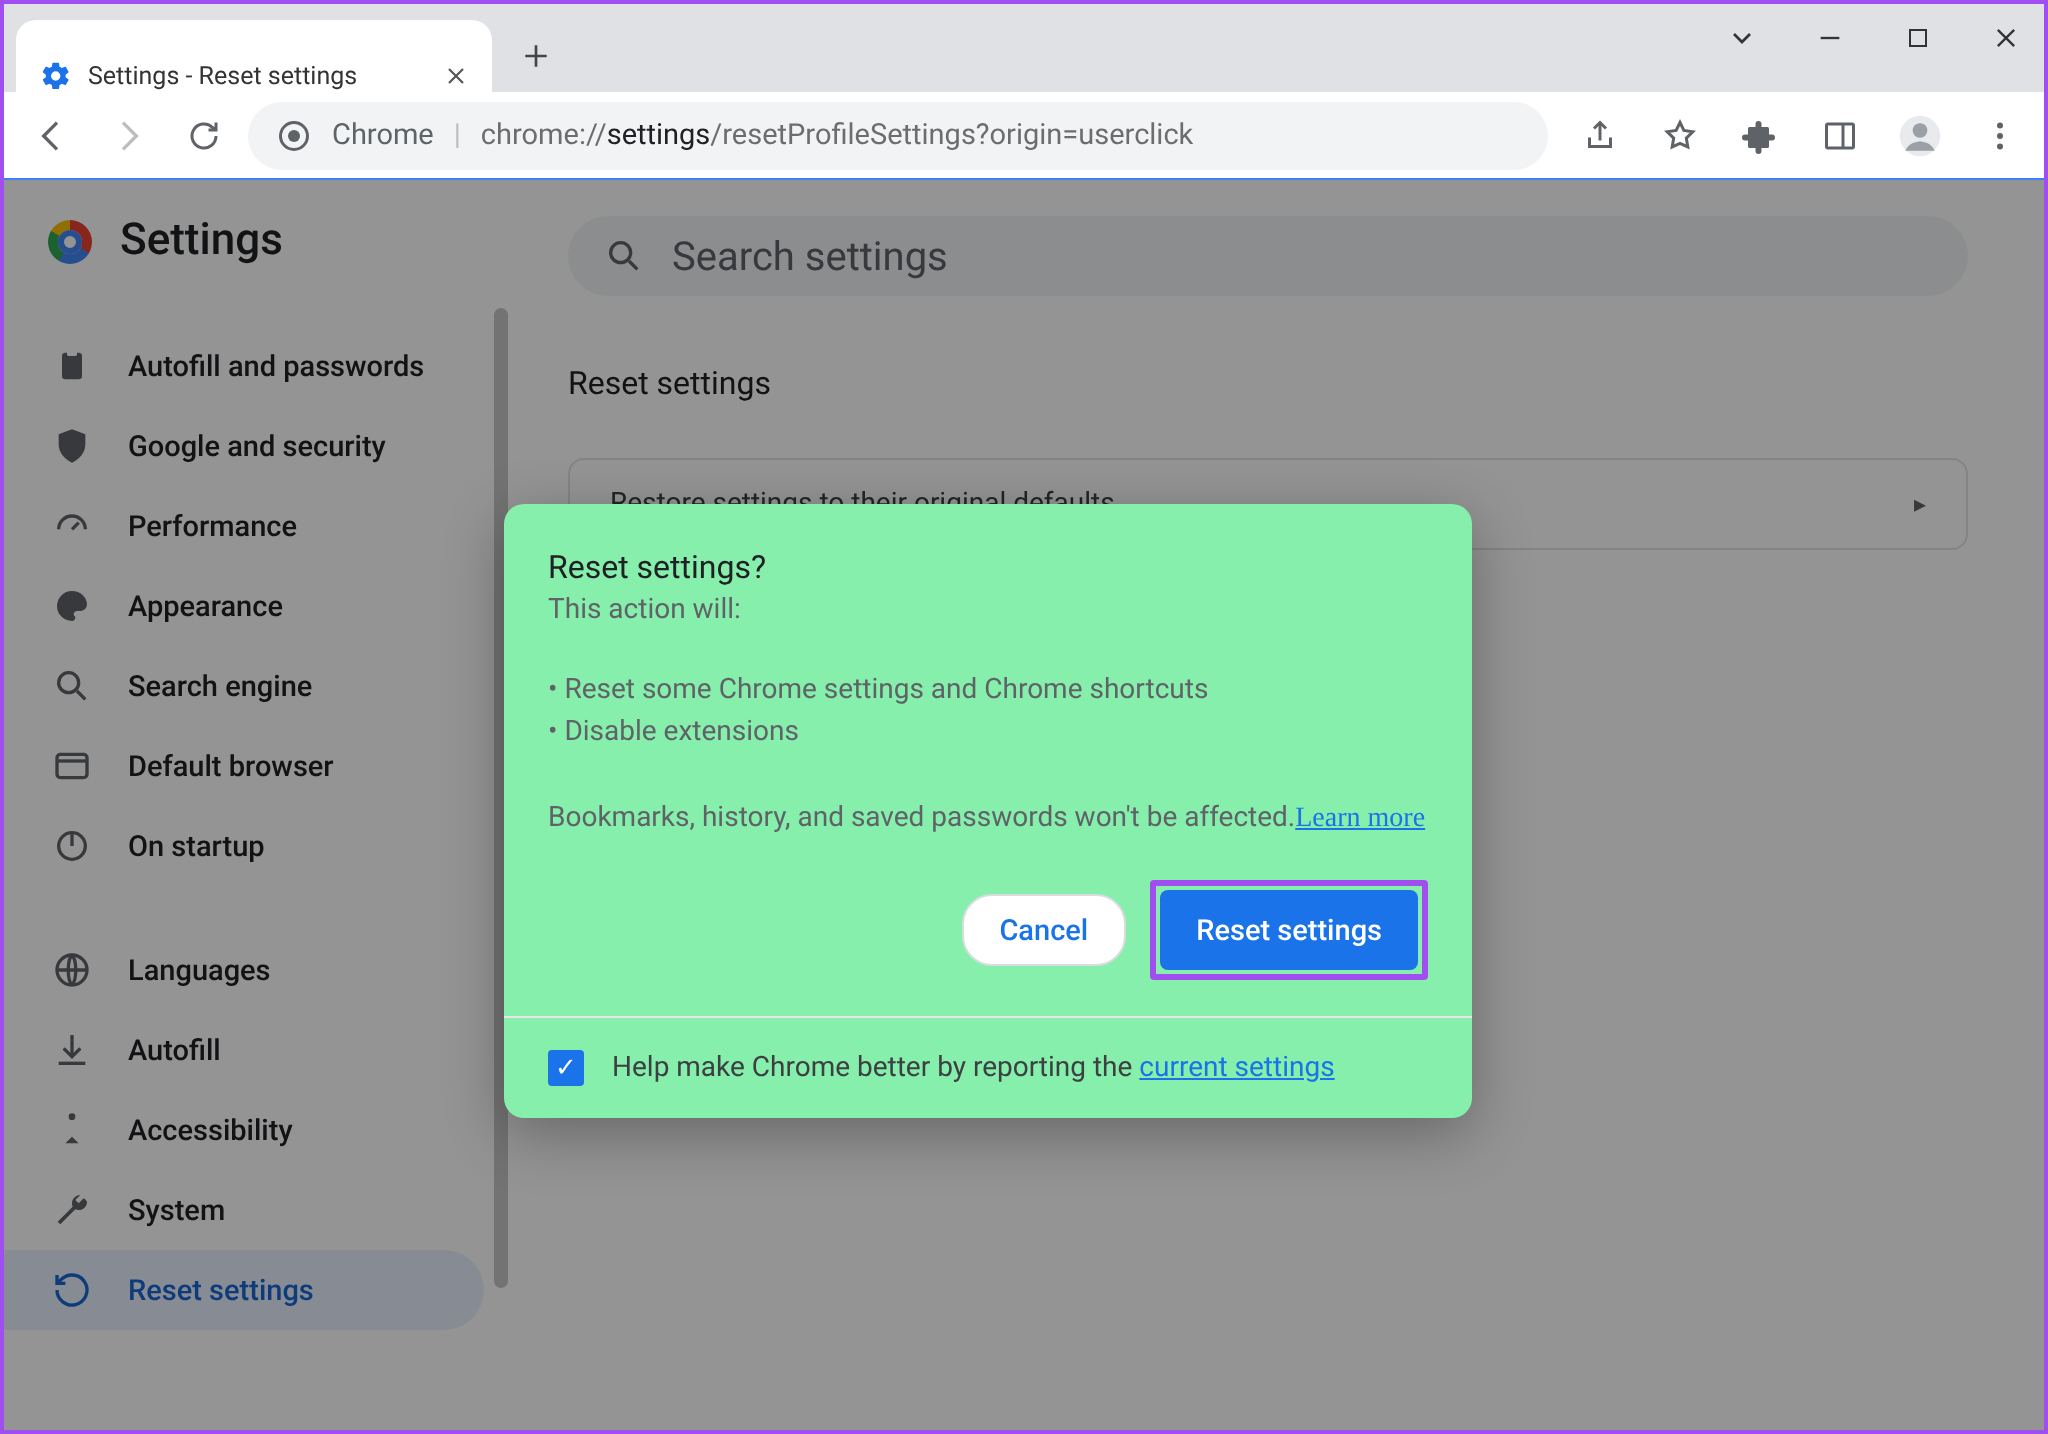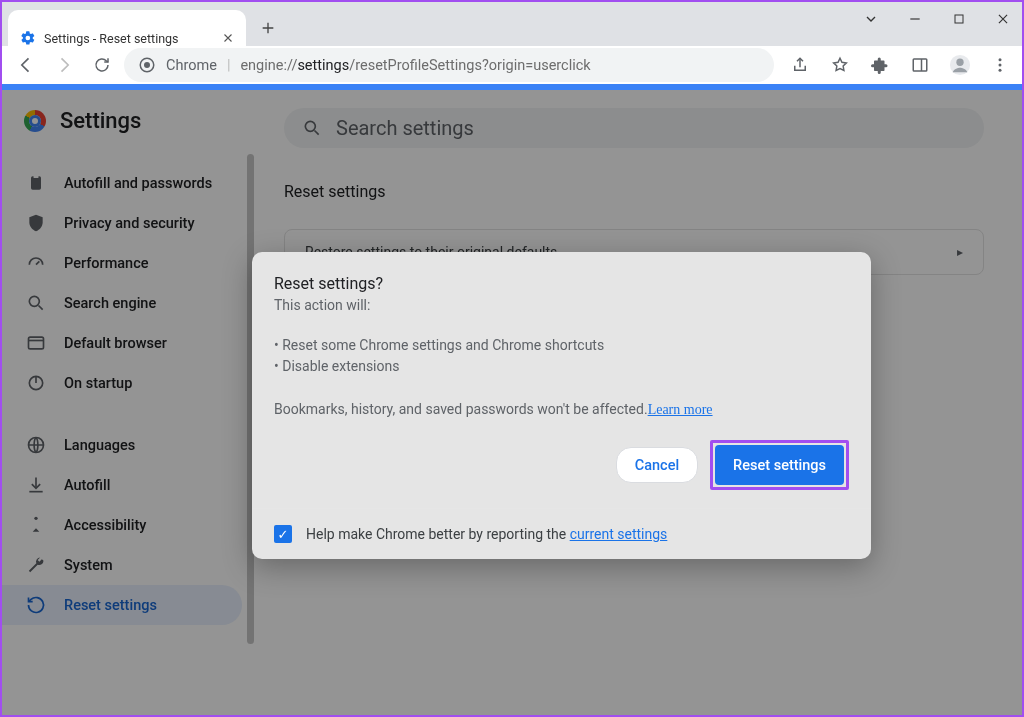--- a/index.html
+++ b/index.html
@@ -9,21 +9,21 @@
   
   .titlebar { height: 44px; background: #dfe1e5; display: flex; align-items: flex-end; position: relative; }
   .tab { margin-left: 6px; height: 36px; background: #fff; border-radius: 10px 10px 0 0; display: flex; align-items: flex-end; padding: 0 10px 0 12px; gap: 8px; width: 238px; font-size: 12.5px; color: #333; }
   .tab .gear { width: 16px; height: 16px; color: #1a73e8; }
   .tab .close-x { margin-left: auto; width: 16px; height: 16px; color: #555; cursor: pointer; display:flex;align-items:center;justify-content:center; }
   .newtab { width: 28px; height: 28px; margin-left: 8px; margin-bottom: 4px; display:flex;align-items:center;justify-content:center; color:#444; cursor:pointer; border-radius:50%; }
   .win-controls { position: absolute; right: 6px; top: 4px; display: flex; gap: 18px; align-items:center; }
   .win-controls span { width: 26px; height: 26px; display:flex;align-items:center;justify-content:center; color:#333; cursor:pointer; }
 
   
-  .toolbar { height: 44px; background: #fff; display: flex; align-items: center; padding: 0 8px; gap: 6px; border-bottom: 6px solid #3b82f6; }
+  .toolbar { height: 44px; background: #fff; display: flex; align-items: center; padding: 0 8px; gap: 6px; border-bottom: 1px solid #3b82f6; }
   .tb-btn { width: 32px; height: 32px; display:flex;align-items:center;justify-content:center; color:#5f6368; cursor:pointer; border-radius:50%; }
   .tb-btn.dim { color:#bdbdbd; }
   .omnibox { flex: 1; height: 34px; background: #f1f3f4; border-radius: 17px; display:flex; align-items:center; padding: 0 14px; gap: 10px; color:#5f6368; font-size: 14.5px; }
   .omni-chrome-label { color:#5f6368; }
   .omni-sep { color:#bcbcbc; }
   .omni-url .bold { color:#202124; }
   .omni-url .rest { color:#6d6d6d; }
   .right-icons { display:flex; align-items:center; gap: 12px; margin-left: 6px; }
   .right-icons span { width:28px; height:28px; display:flex; align-items:center; justify-content:center; color:#5f6368; cursor:pointer; }
 
@@ -45,21 +45,21 @@
   .searchbar { height: 40px; background:#f1f3f4; border-radius:20px; display:flex; align-items:center; padding:0 18px; gap:14px; color:#5f6368; font-size:20px; width: 700px; }
   .section-title { margin-top: 34px; font-size: 16px; color:#202124; }
   .row-card { margin-top: 28px; height: 46px; border:1px solid #e3e3e3; border-radius:8px; display:flex; align-items:center; padding:0 20px; font-size:14px; color:#3c4043; width: 700px; justify-content:space-between; }
   .row-card .chev { color:#5f6368; font-size:12px; }
   .vscroll { position:absolute; left: 245px; top: 64px; width: 7px; height: 490px; background:#c7c7c7; border-radius: 4px; }
 
   
   .scrim { position:absolute; inset:0; top: 88px; background: rgba(0,0,0,0.42); }
 
   
-  .dialog { position:absolute; left: 250px; top: 250px; width: 619px; background:#e5e5e5; border-radius: 10px; box-shadow: 0 8px 30px rgba(0,0,0,0.3); overflow:hidden; }
+  .dialog { position:absolute; left: 250px; top: 250px; width: 484px; background:#86efac; border-radius: 10px; box-shadow: 0 8px 30px rgba(0,0,0,0.3); overflow:hidden; }
   .dlg-body { padding: 22px 22px 18px 22px; }
   .dlg-title { font-size: 16px; color:#202124; }
   .dlg-sub { margin-top: 4px; font-size: 14px; color:#5f6368; }
   .dlg-list { margin-top: 22px; font-size: 14px; color:#5f6368; line-height: 1.5; }
   .dlg-note { margin-top: 24px; font-size: 14px; color:#5f6368; }
   .dlg-note a { color:#1a73e8; text-decoration: underline; cursor:pointer;font-family:Liberation Serif, serif; }
   .dlg-actions { margin-top: 22px; display:flex; justify-content:flex-end; gap: 12px; align-items:center; }
   .btn-cancel { height: 36px; padding: 0 18px; border:1px solid #dadce0; background:#fff; color:#1a73e8; font-size:14.5px; font-weight:500; border-radius:15px; cursor:pointer; }
   .btn-primary-wrap { border: 3px solid #a14ef0; padding: 2px; border-radius: 2px; }
   .btn-primary { height: 40px; padding: 0 18px; background:#1a73e8; color:#fff; font-size:14.5px; font-weight:500; border:none; border-radius:4px; cursor:pointer; }
@@ -137,21 +137,21 @@
     <div class="omnibox">
       <span>
           <svg viewBox="0 0 24 24" width="18" height="18">
             <circle cx="12" cy="12" r="9" fill="none" stroke="#5f6368" stroke-width="2"></circle>
             <circle cx="12" cy="12" r="4" fill="#5f6368"></circle>
           </svg>
         </span>
       <span class="omni-chrome-label">Chrome</span>
       <span class="omni-sep">|</span>
       <span class="omni-url">
-        <span class="rest">engine://</span><span class="bold">settings</span><span class="rest">/resetProfileSettings?origin=userclick</span>
+        <span class="rest">chrome://</span><span class="bold">settings</span><span class="rest">/resetProfileSettings?origin=userclick</span>
       </span>
     </div>
     <div class="right-icons">
       <span>
           <svg viewBox="0 0 24 24" width="18" height="18" fill="none" stroke="#5f6368" stroke-width="2">
             <path d="M12 3v12"></path>
             <path d="M8 7l4-4 4 4"></path>
             <path d="M5 13v6h14v-6"></path>
           </svg>
         </span>
@@ -204,30 +204,38 @@
               </svg>
             </span>
             <span>Autofill and passwords</span>
           </div>
         <div class="nav-item">
             <span class="nicon">
               <svg viewBox="0 0 24 24" width="20" height="20" fill="#5f6368">
                 <path d="M12 2l8 3v6c0 5-3.5 9-8 11-4.5-2-8-6-8-11V5z"></path>
               </svg>
             </span>
-            <span>Privacy and security</span>
+            <span>Google and security</span>
           </div>
         <div class="nav-item">
             <span class="nicon">
               <svg viewBox="0 0 24 24" width="20" height="20" fill="none" stroke="#5f6368" stroke-width="2">
                 <path d="M4 14a8 8 0 1 1 16 0"></path>
                 <path d="M12 14l4-4"></path>
               </svg>
             </span>
             <span>Performance</span>
+          </div>
+        <div class="nav-item">
+            <span class="nicon">
+              <svg viewBox="0 0 24 24" width="20" height="20" fill="#5f6368">
+                <path d="M12 3a9 9 0 1 0 0 18c1 0 2-1 2-2s-1-1-1-2 1-2 2-2h2a4 4 0 0 0 4-4c0-4.4-4-8-9-8z"></path>
+              </svg>
+            </span>
+            <span>Appearance</span>
           </div>
         <div class="nav-item">
             <span class="nicon">
               <svg viewBox="0 0 24 24" width="20" height="20" fill="none" stroke="#5f6368" stroke-width="2">
                 <circle cx="10" cy="10" r="6"></circle>
                 <path d="M20 20l-5-5"></path>
               </svg>
             </span>
             <span>Search engine</span>
           </div>

